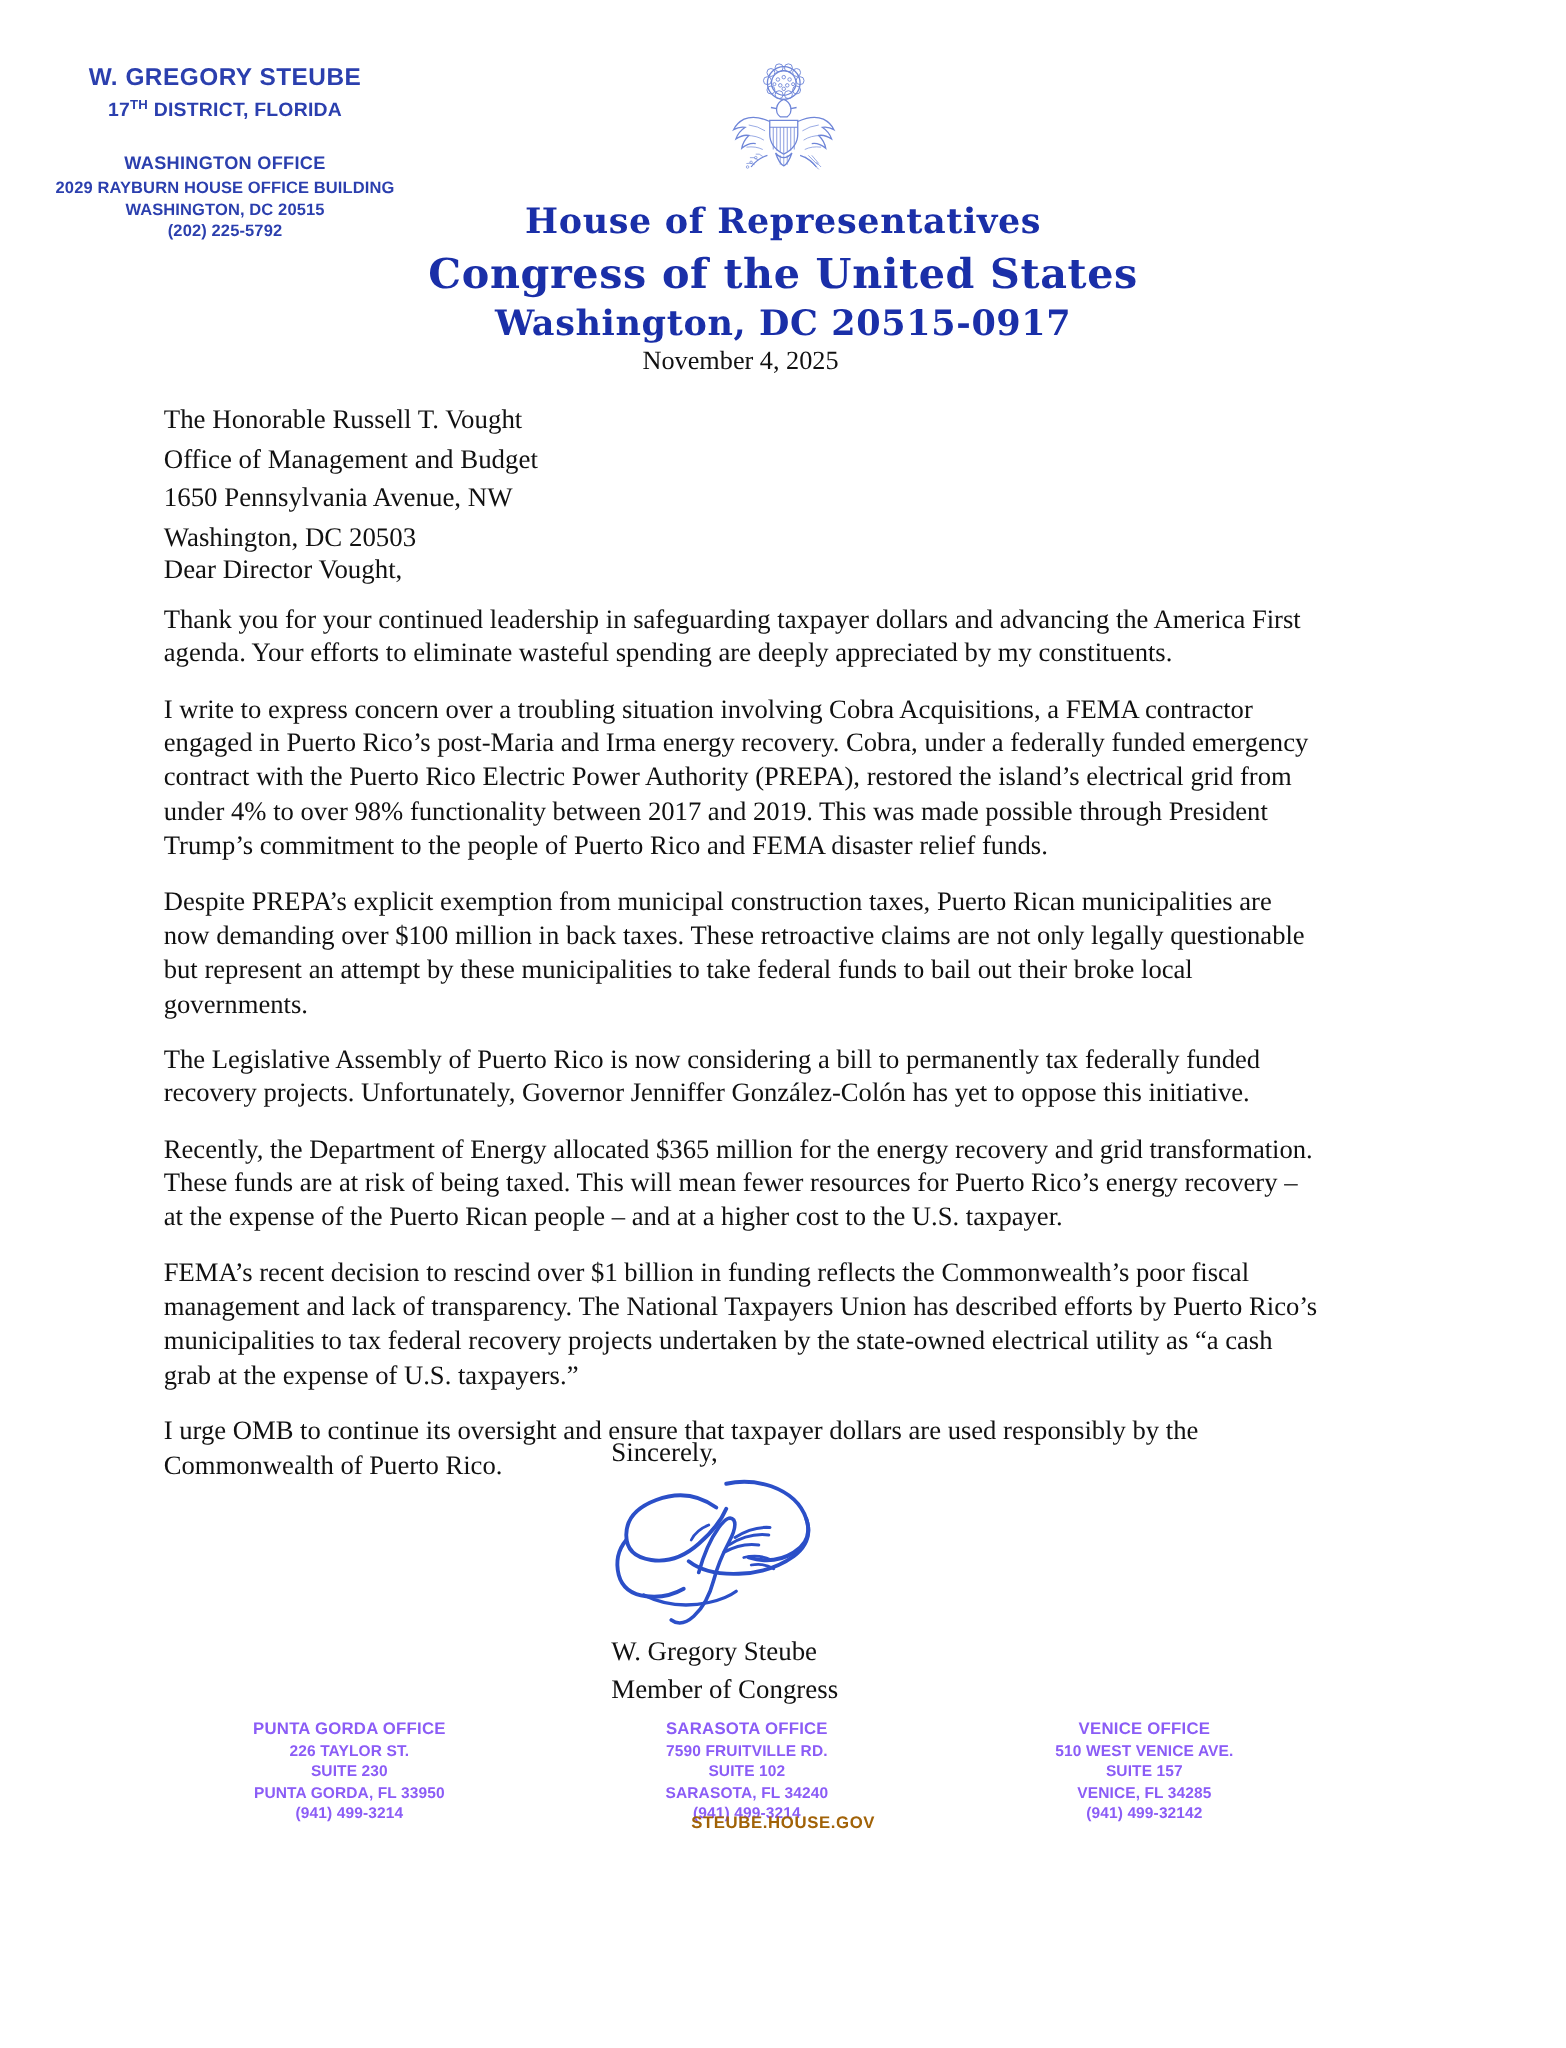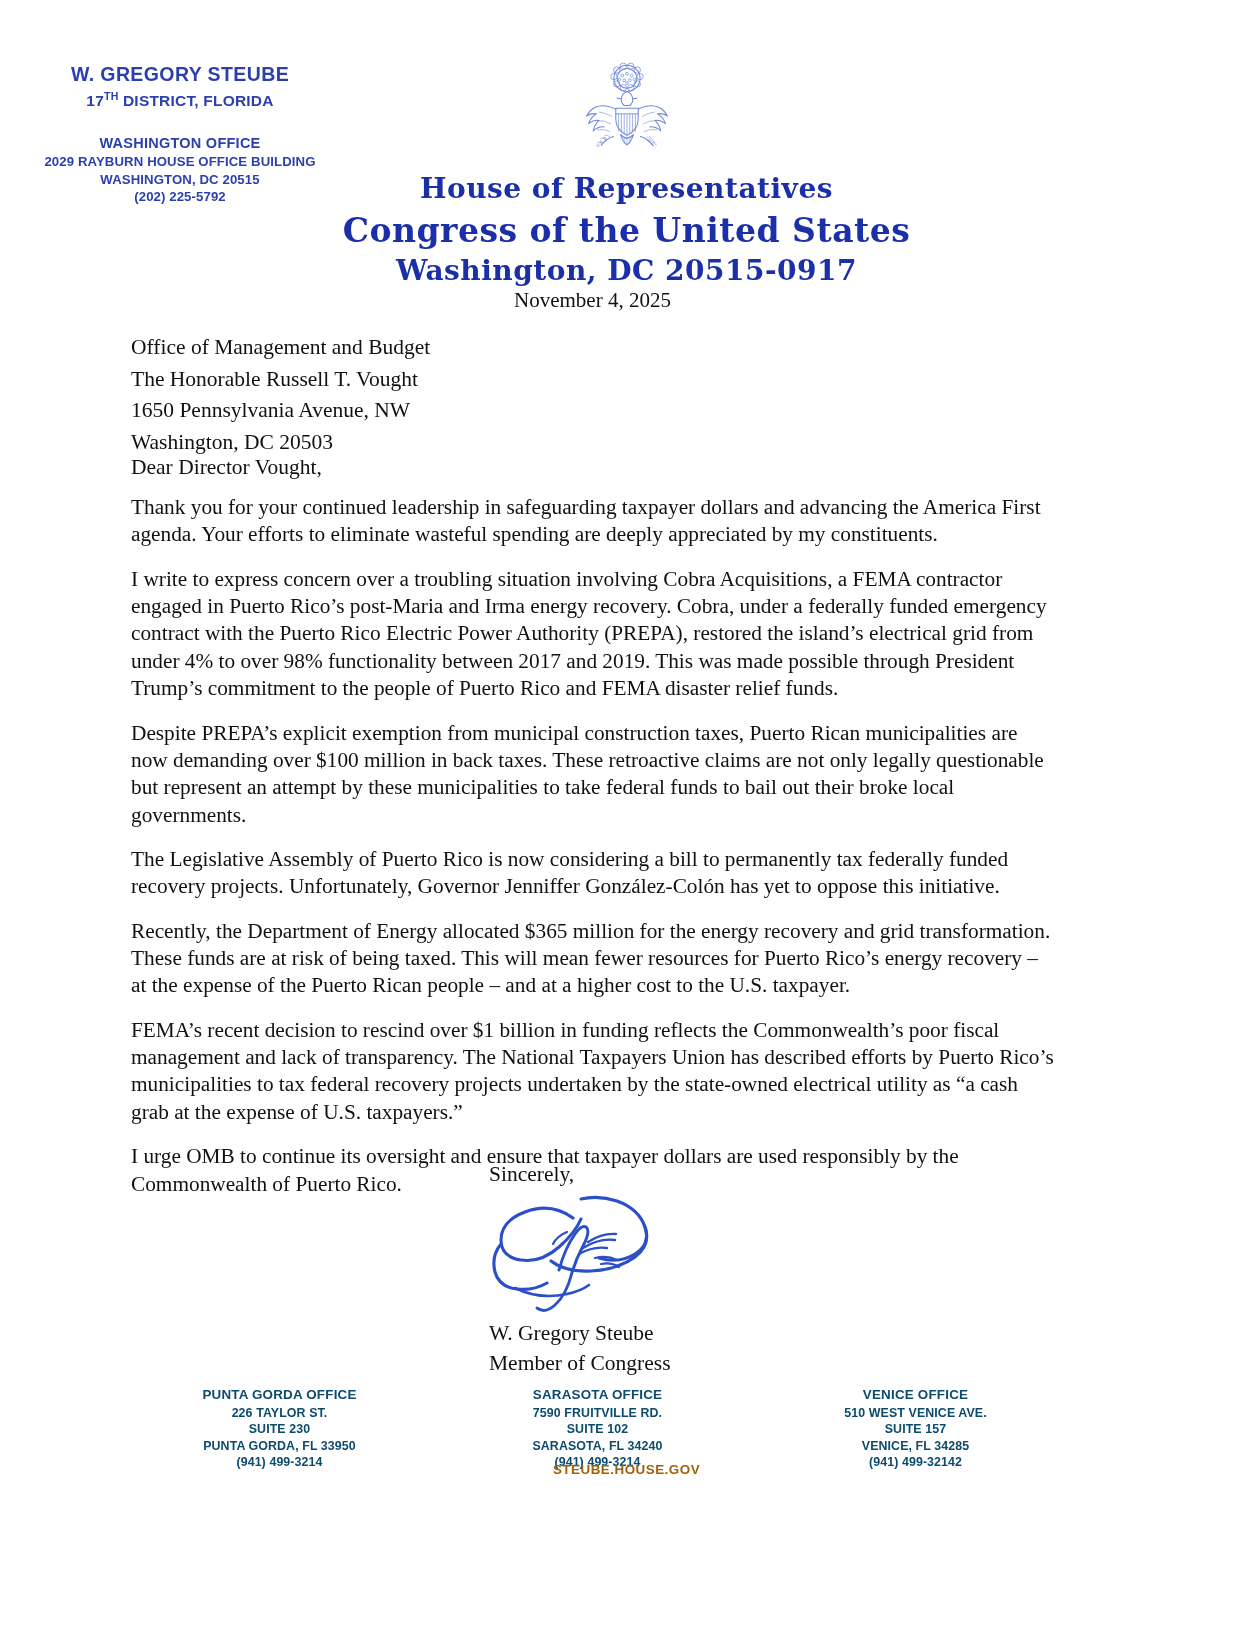--- a/index.html
+++ b/index.html
@@ -9,21 +9,21 @@
     background: #ffffff;
   }
   body {
     font-family: "Liberation Serif", serif;
     color: #111111;
   }
   .page {
     position: relative;
     width: 1253px;
     height: 1592px;
-    margin: 14px auto;
+    margin: 2px auto;
     background: #ffffff;
     overflow: hidden;
   }
 
   
   .letterhead {
     position: absolute;
     top: 0; left: 0;
     width: 1253px;
     height: 272px;
@@ -160,21 +160,21 @@
     position: absolute;
     left: 0;
     top: 1372px;
     width: 1253px;
     height: 120px;
   }
   .foot-col {
     position: absolute;
     text-align: center;
     font-family: "Liberation Sans", sans-serif;
-    color: #0c4a6e;
+    color: #8b5cf6;
     line-height: 1.33;
   }
   .foot-col-1 { left: 182px;  width: 195px; }
   .foot-col-2 { left: 500px;  width: 195px; }
   .foot-col-3 { left: 818px;  width: 195px; }
   .foot-title {
     font-size: 13.4px;
     font-weight: bold;
     letter-spacing: .2px;
     margin-bottom: 1px;
@@ -284,22 +284,22 @@
 
       <div class="mast-line mast-2">House of Representatives</div>
       <div class="mast-line mast-1">Congress of the United States</div>
       <div class="mast-line mast-3">Washington, DC 20515-0917</div>
     </div>
   </div>
 
   <div class="date">November 4, 2025</div>
 
   <div class="addressee">
+    <div>The Honorable Russell T. Vought</div>
     <div>Office of Management and Budget</div>
-    <div>The Honorable Russell T. Vought</div>
     <div>1650 Pennsylvania Avenue, NW</div>
     <div>Washington, DC 20503</div>
   </div>
 
   <div class="salutation">Dear Director Vought,</div>
 
   <div class="body-copy">
     <p>Thank you for your continued leadership in safeguarding taxpayer dollars and advancing the America First agenda. Your efforts to eliminate wasteful spending are deeply appreciated by my constituents.</p>
     <p>I write to express concern over a troubling situation involving Cobra Acquisitions, a FEMA contractor engaged in Puerto Rico’s post-Maria and Irma energy recovery. Cobra, under a federally funded emergency contract with the Puerto Rico Electric Power Authority (PREPA), restored the island’s electrical grid from under 4% to over 98% functionality between 2017 and 2019. This was made possible through President Trump’s commitment to the people of Puerto Rico and FEMA disaster relief funds.</p>
     <p>Despite PREPA’s explicit exemption from municipal construction taxes, Puerto Rican municipalities are now demanding over $100 million in back taxes. These retroactive claims are not only legally questionable but represent an attempt by these municipalities to take federal funds to bail out their broke local governments.</p>

